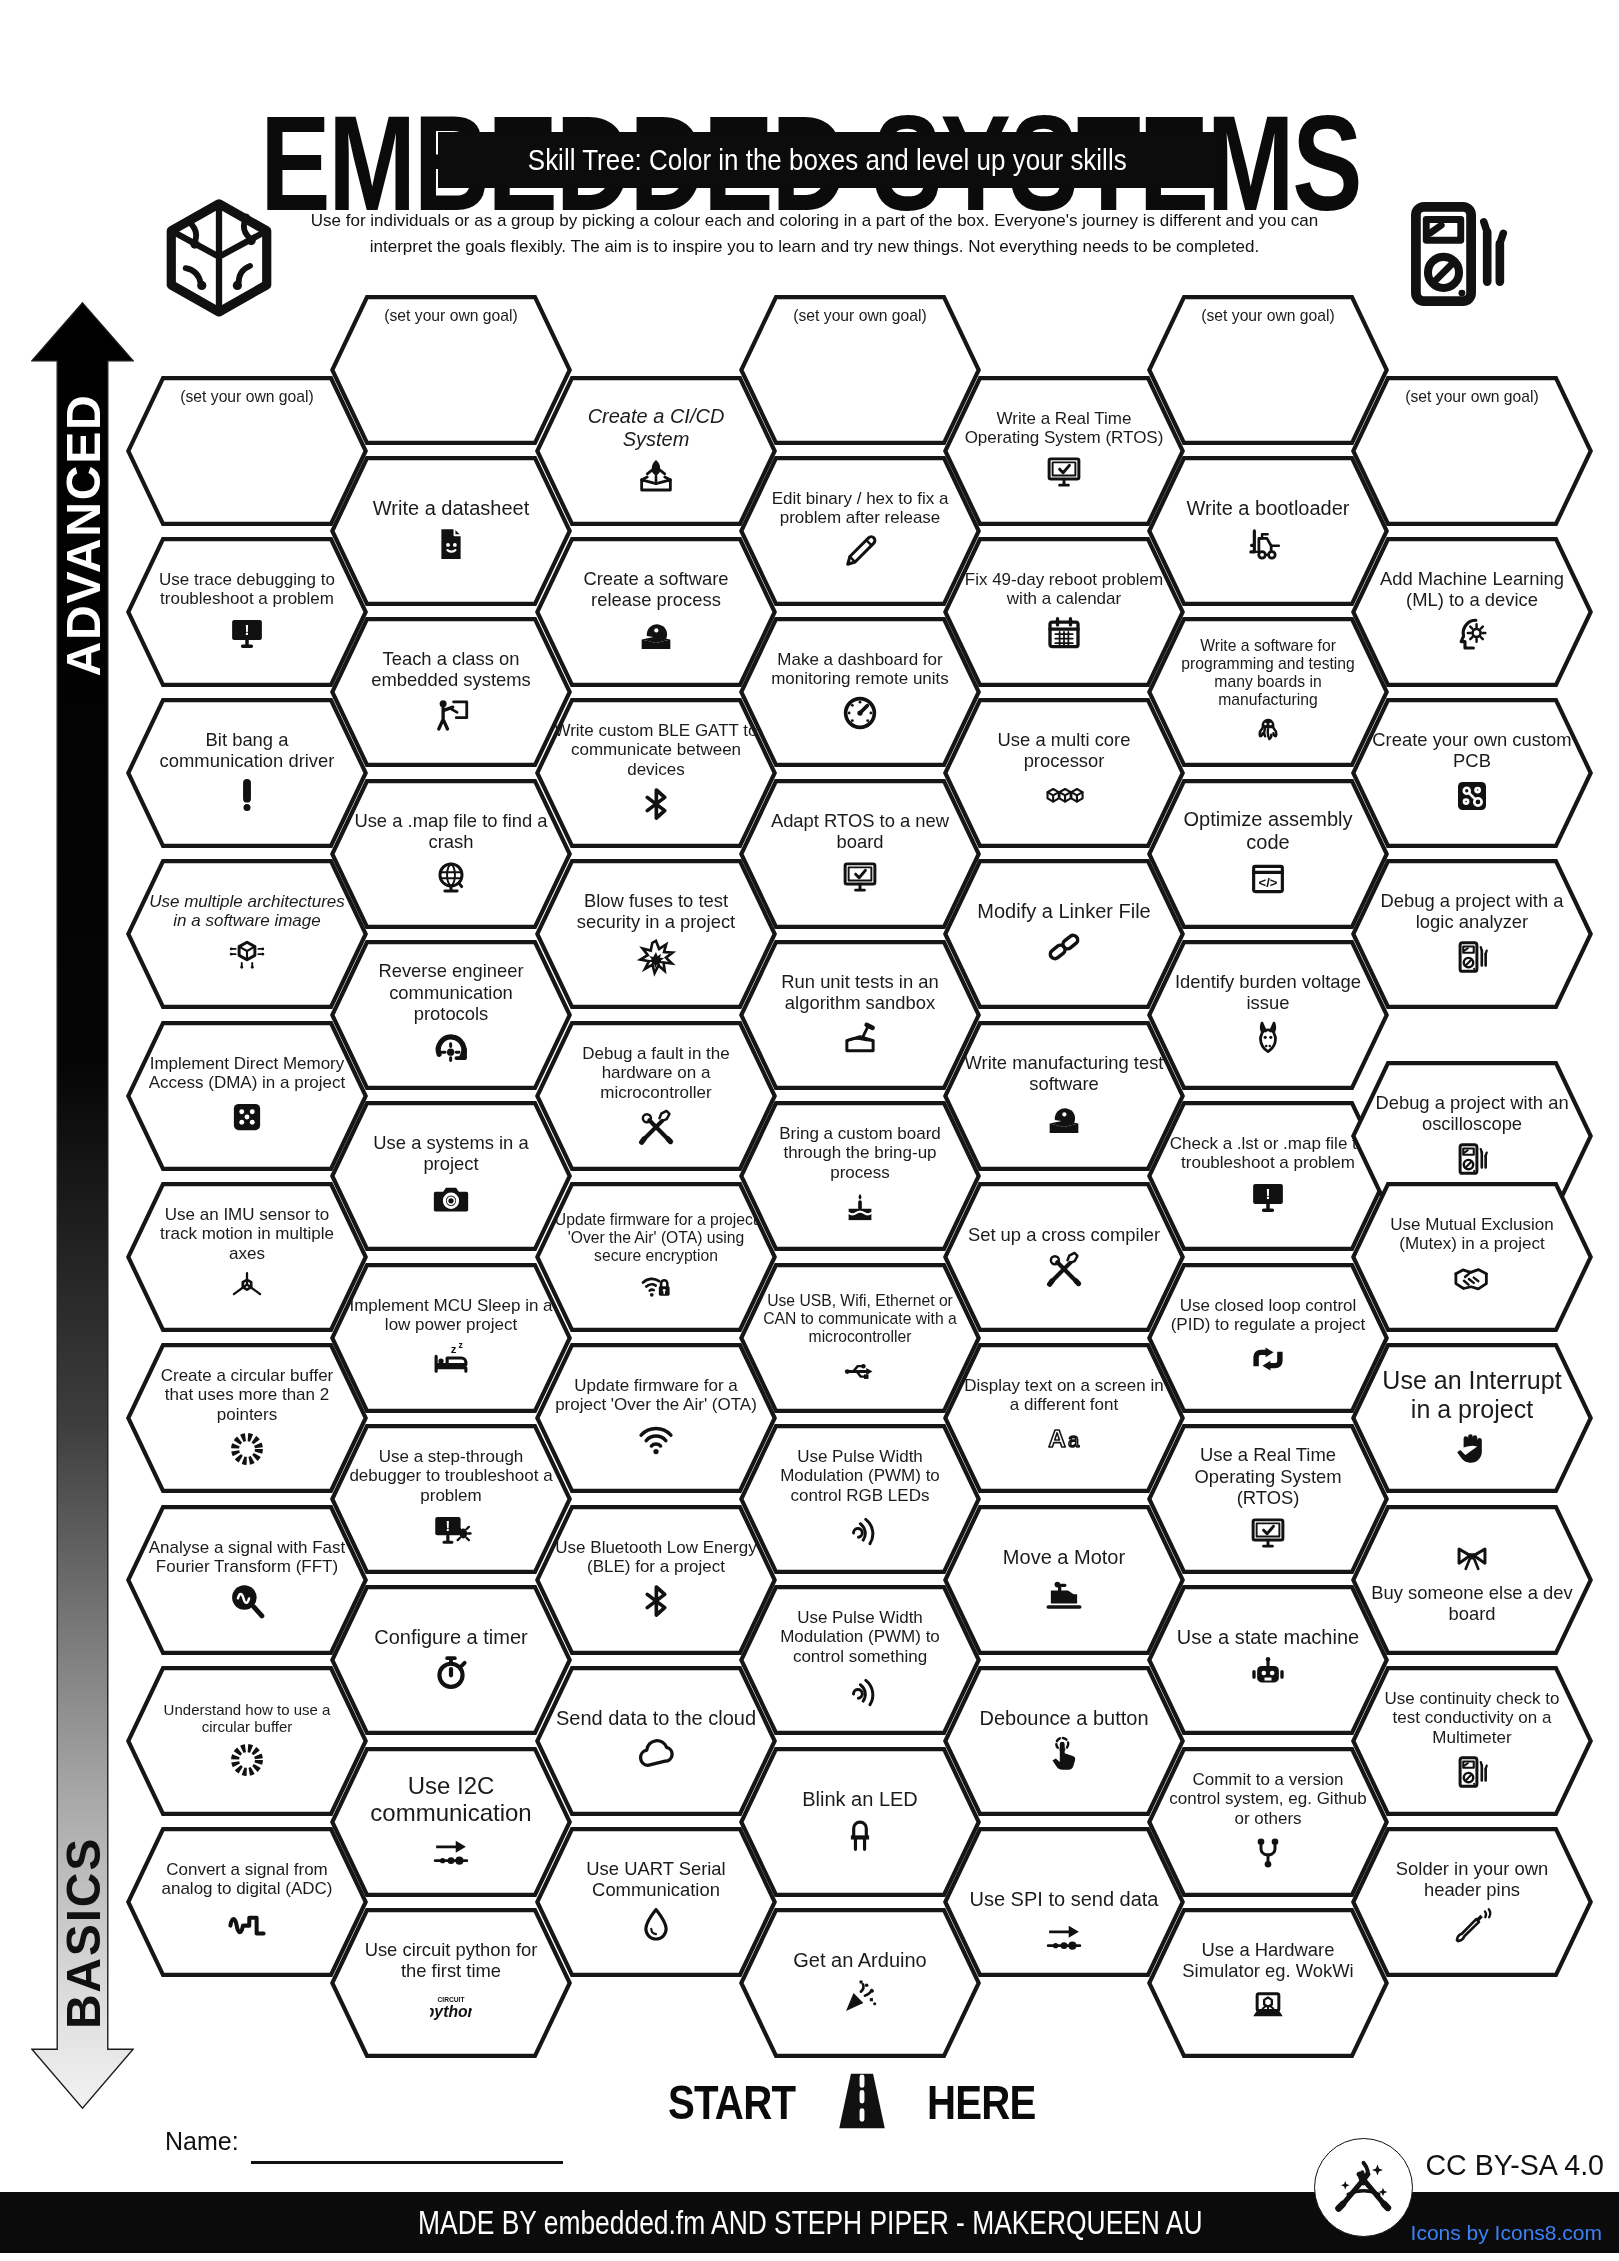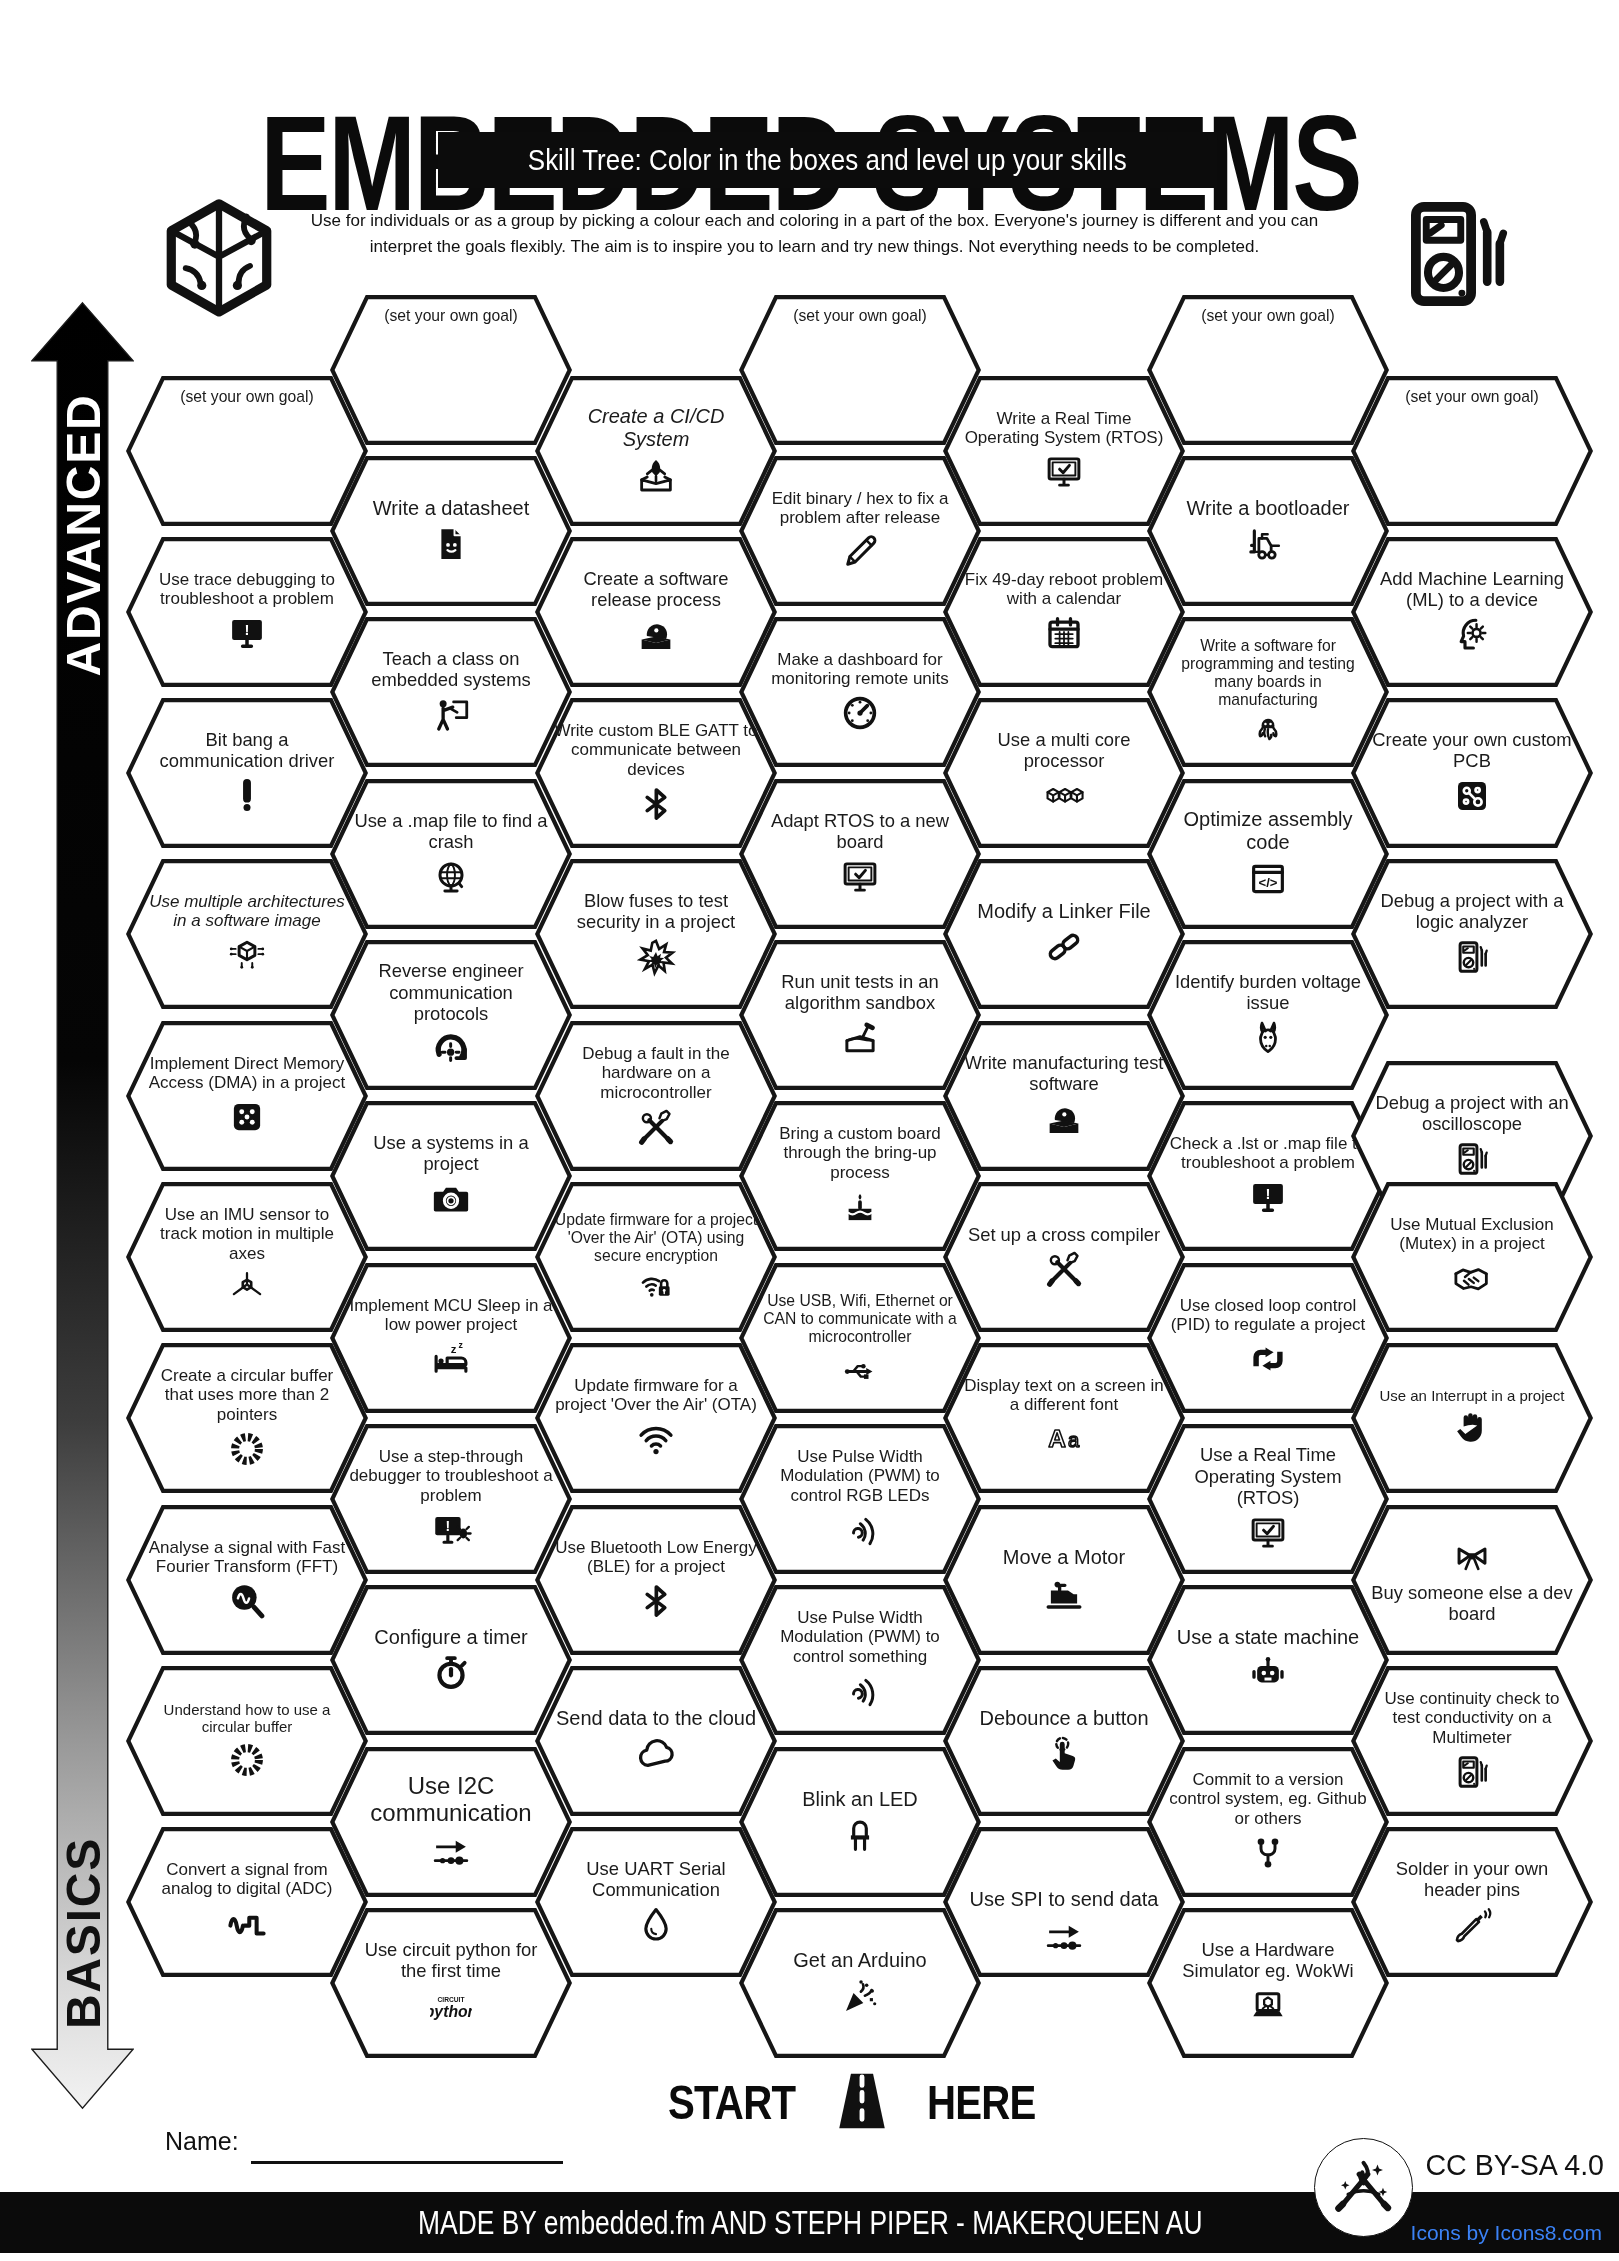--- a/index.html
+++ b/index.html
@@ -1089,21 +1089,21 @@
             <path d="M2.8 9.6v5.6l4.4 2.8 4.2-1 4.2 1.2 4.6-3v-5.4" stroke-width="1.6"></path>
             <path d="M7.4 13.6l2.6 2.2M10.2 12.6l2.8 2.2M13 11.8l2.6 2M11.2 8.8L8 11.4" stroke-width="1.4"></path>
           </svg></span>
       </div>
     </div>
     <div class="hex" style="left: 1351px; top: 1343px;">
       <svg class="shape" viewBox="0 0 525 326">
         <polygon points="80,4.5 445,4.5 520.5,163 445,321.5 80,321.5 4.5,163" fill="#ffffff" stroke="#161616" stroke-width="9"></polygon>
       </svg>
       <div class="hex-content">
-        <div class="hex-label" style="font-size: 15px;">Use an Interrupt in a project</div>
+        <div class="hex-label" style="font-size: 25px;">Use an Interrupt in a project</div>
         <span class="hex-icon"><svg width="42" height="42" viewBox="0 0 24 24" fill="none" stroke="#111" stroke-width="1.7" stroke-linecap="round" stroke-linejoin="round">
             <path d="M7.2 11.2V6a1.3 1.3 0 0 1 2.6 0v4.4M9.8 10.4V4.8a1.3 1.3 0 0 1 2.6 0v5.4M12.4 10.2V5.4a1.3 1.3 0 0 1 2.6 0v5.2M15 10.6V7a1.3 1.3 0 0 1 2.6 0v6.6a6.2 6.2 0 0 1-6.2 6.2h-.5a6.2 6.2 0 0 1-5-2.6l-2.4-3.4 1.8-1.3 2.9 2.9z" fill="#111" stroke="none"></path>
           </svg></span>
       </div>
     </div>
     <div class="hex" style="left: 1351px; top: 1505px;">
       <svg class="shape" viewBox="0 0 525 326">
         <polygon points="80,4.5 445,4.5 520.5,163 445,321.5 80,321.5 4.5,163" fill="#ffffff" stroke="#161616" stroke-width="9"></polygon>
       </svg>
       <div class="hex-content">

